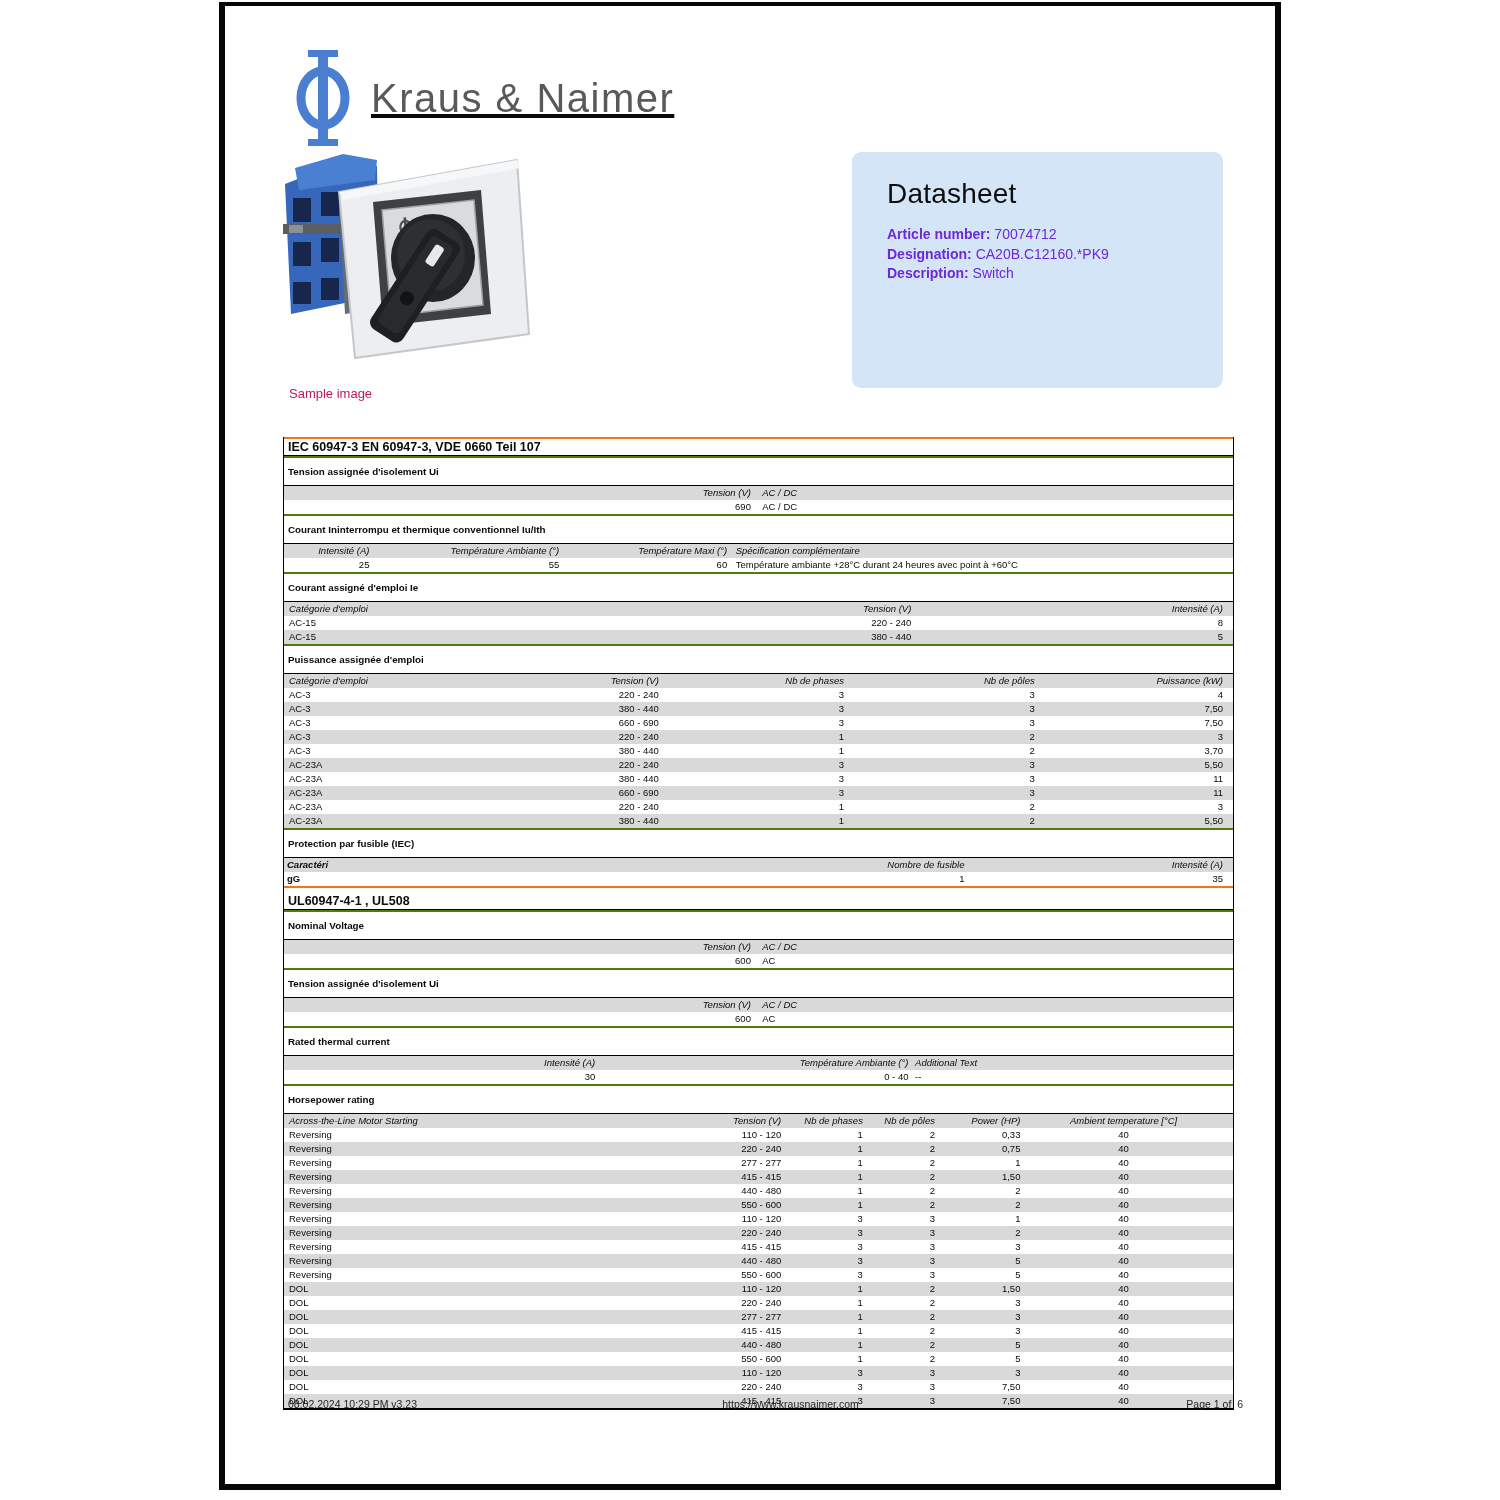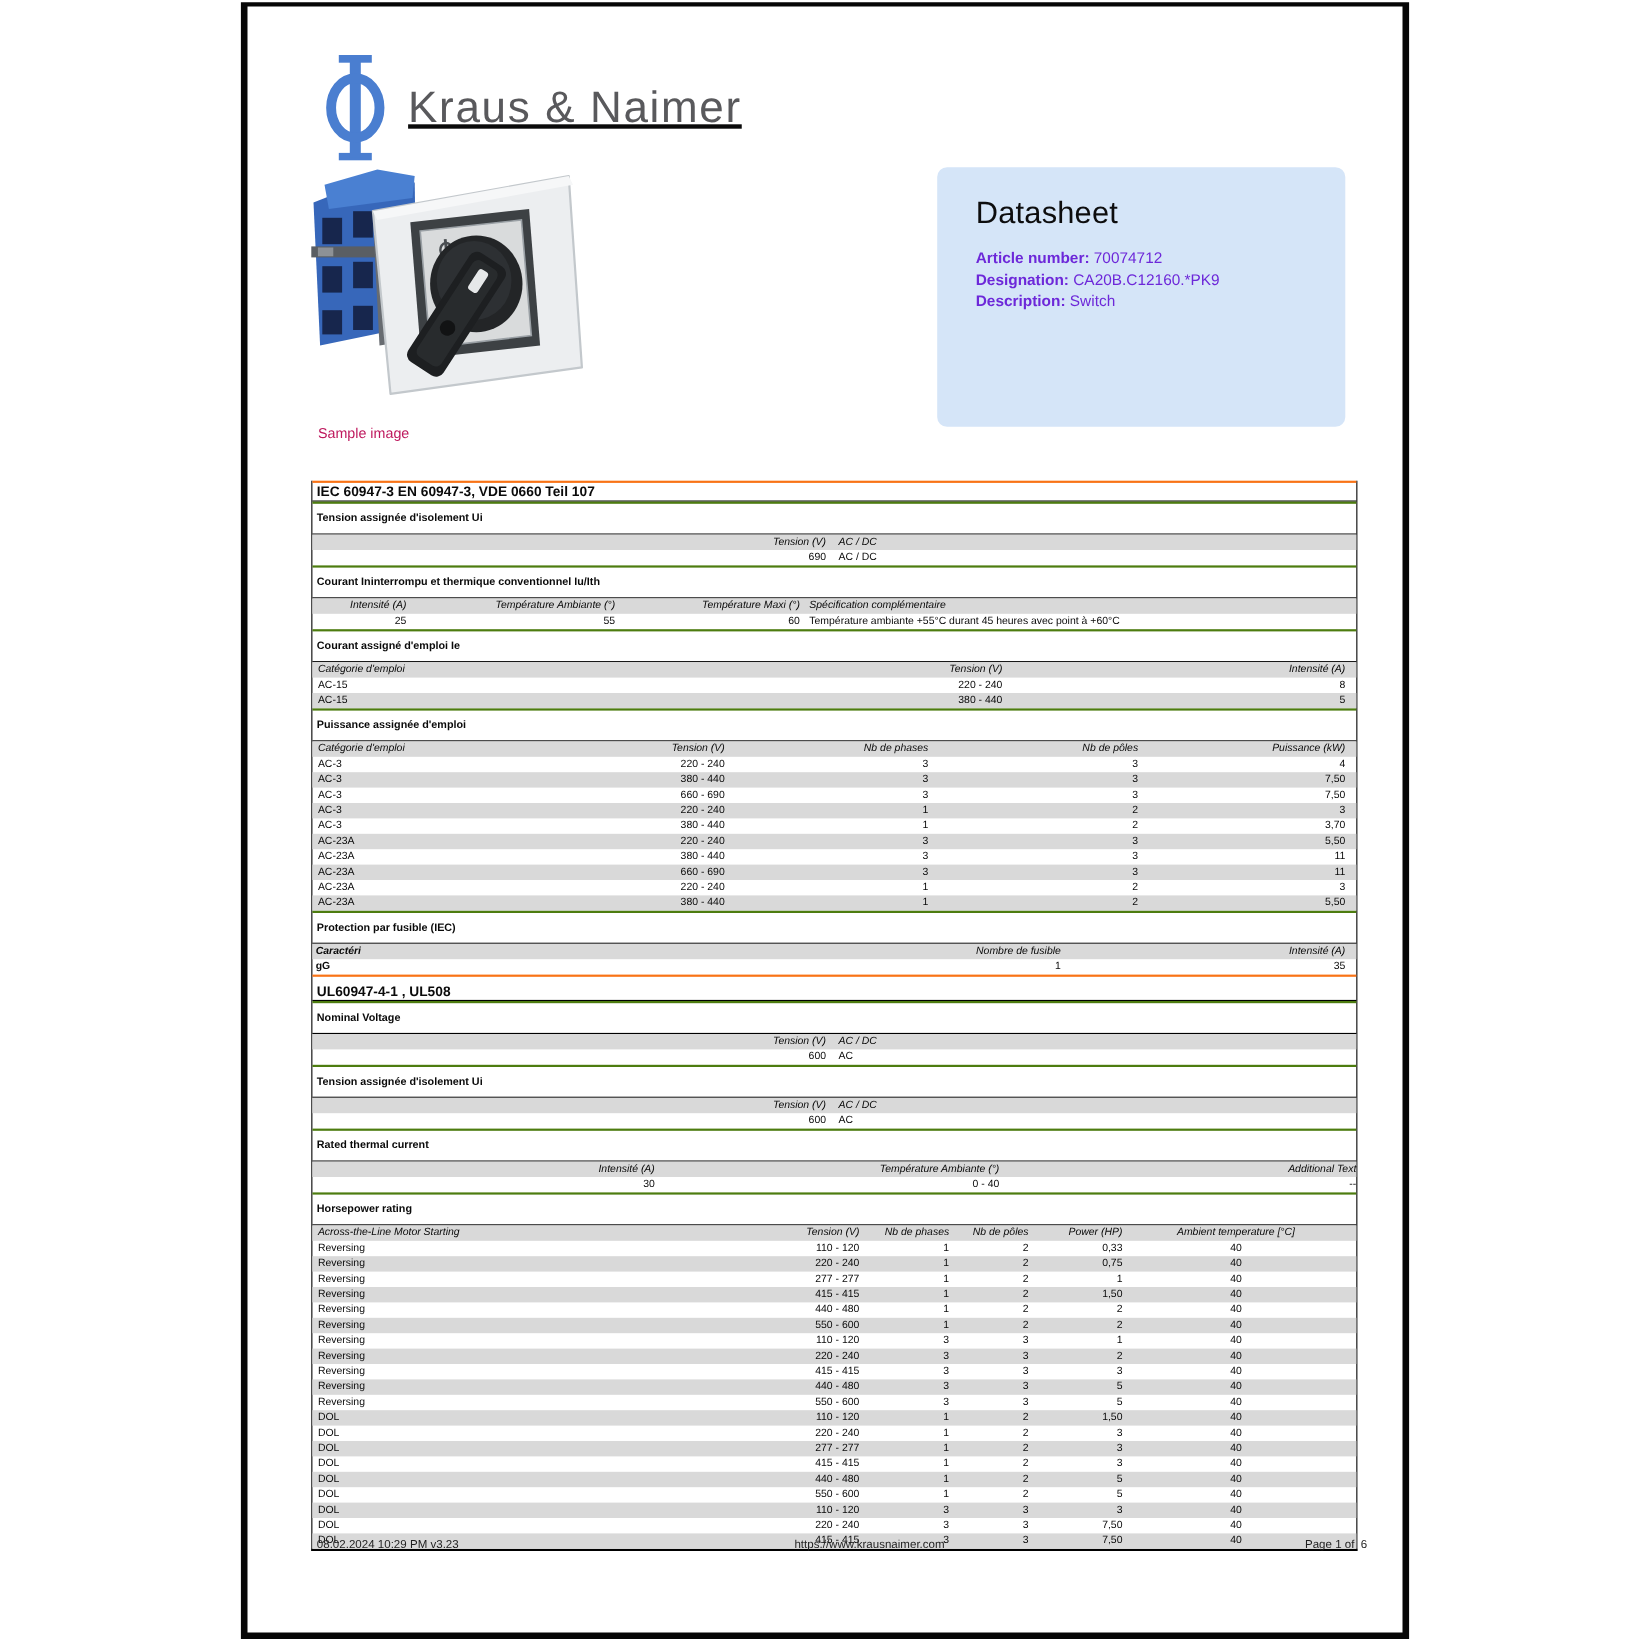--- a/index.html
+++ b/index.html
@@ -55,21 +55,21 @@
   .l-pw5 .c0{left:0;right:70%;padding-left:5px;}
   .l-pw5 .c1{left:10%;right:60.5%;text-align:right;}
   .l-pw5 .c2{left:40%;right:41%;text-align:right;}
   .l-pw5 .c3{left:60%;right:20.9%;text-align:right;}
   .l-pw5 .c4{left:80%;right:0;text-align:right;padding-right:10px;}
   .l-fu3 .c0{left:0;right:60%;padding-left:3px;font-weight:bold;}
   .l-fu3 .c1{left:40%;right:28.3%;text-align:right;}
   .l-fu3 .c2{left:75%;right:0;text-align:right;padding-right:10px;}
   .l-rt3 .c0{left:0;right:67.2%;text-align:right;}
   .l-rt3 .c1{left:33%;right:34.2%;text-align:right;}
-  .l-rt3 .c2{left:66.5%;right:0;text-align:right;}
+  .l-rt3 .c2{left:66.5%;right:0;}
   .l-hp6 .c0{left:0;right:50%;padding-left:5px;}
   .l-hp6 .c1{left:20%;right:47.6%;text-align:right;}
   .l-hp6 .c2{left:53%;right:39%;text-align:right;}
   .l-hp6 .c3{left:61.5%;right:31.4%;text-align:right;}
   .l-hp6 .c4{left:69%;right:22.4%;text-align:right;}
   .l-hp6 .c5{left:78%;right:0;text-align:center;padding-right:10px;}
   
   .footer{position:absolute;left:58px;top:1392px;width:949px;height:16px;font-size:10.5px;color:#1f1f1f;}
   .f-left{position:absolute;left:5px;top:0;}
   .f-center{position:absolute;left:33px;top:0;width:100%;text-align:center;}
@@ -161,21 +161,21 @@
       <div class="trow t-head l-iu4">
         <span class="c c0">Intensité (A)</span>
         <span class="c c1">Température Ambiante (°)</span>
         <span class="c c2">Température Maxi (°)</span>
         <span class="c c3">Spécification complémentaire</span>
       </div>
       <div class="trow t-data l-iu4">
         <span class="c c0">25</span>
         <span class="c c1">55</span>
         <span class="c c2">60</span>
-        <span class="c c3">Température ambiante +55°C durant 45 heures avec point à +60°C</span>
+        <span class="c c3">Température ambiante +28°C durant 24 heures avec point à +60°C</span>
       </div>
       <div class="trow t-sub">
         <span class="lbl">Courant assigné d'emploi Ie</span>
       </div>
       <div class="trow t-head l-ie3">
         <span class="c c0">Catégorie d'emploi</span>
         <span class="c c1">Tension (V)</span>
         <span class="c c2">Intensité (A)</span>
       </div>
       <div class="trow t-data l-ie3">

